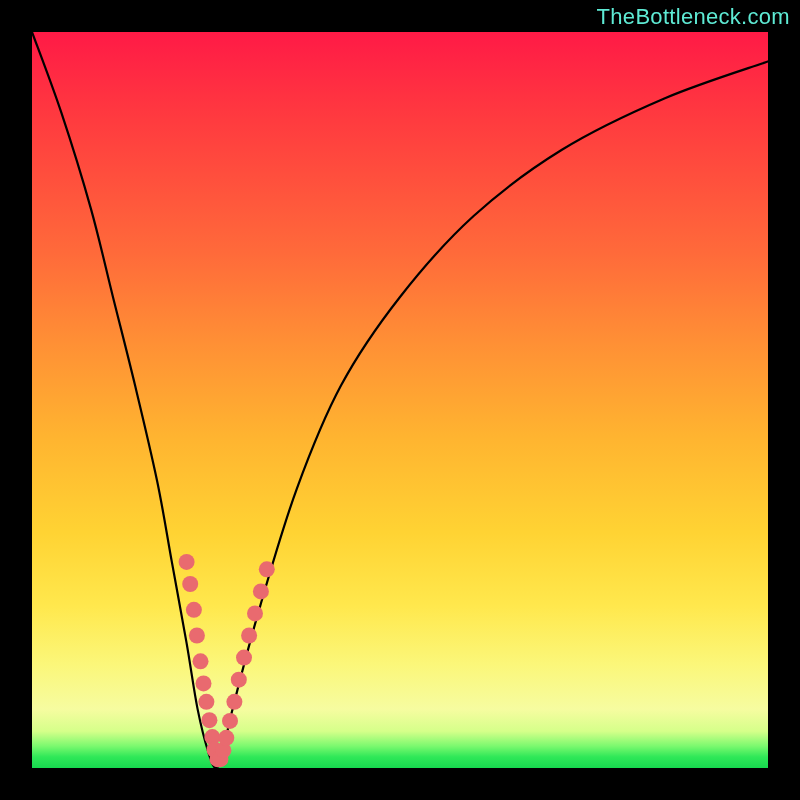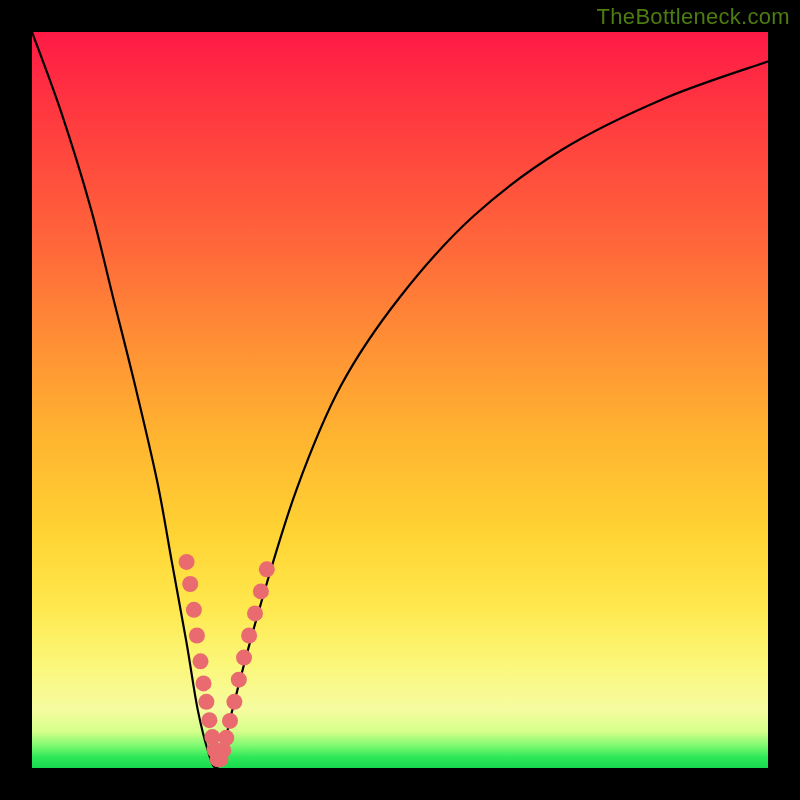--- a/index.html
+++ b/index.html
@@ -48,21 +48,21 @@
   .curve-svg {
     position: absolute;
     inset: 0;
     width: 100%;
     height: 100%;
   }
   .watermark {
     position: absolute;
     top: 4px;
     right: 10px;
-    color: #4d7c0f;
+    color: #5eead4;
     font-size: 22px;
     font-weight: 500;
     letter-spacing: 0.3px;
     pointer-events: none;
   }
 </style>
 </head>
 <body>
 
 <div class="frame">

